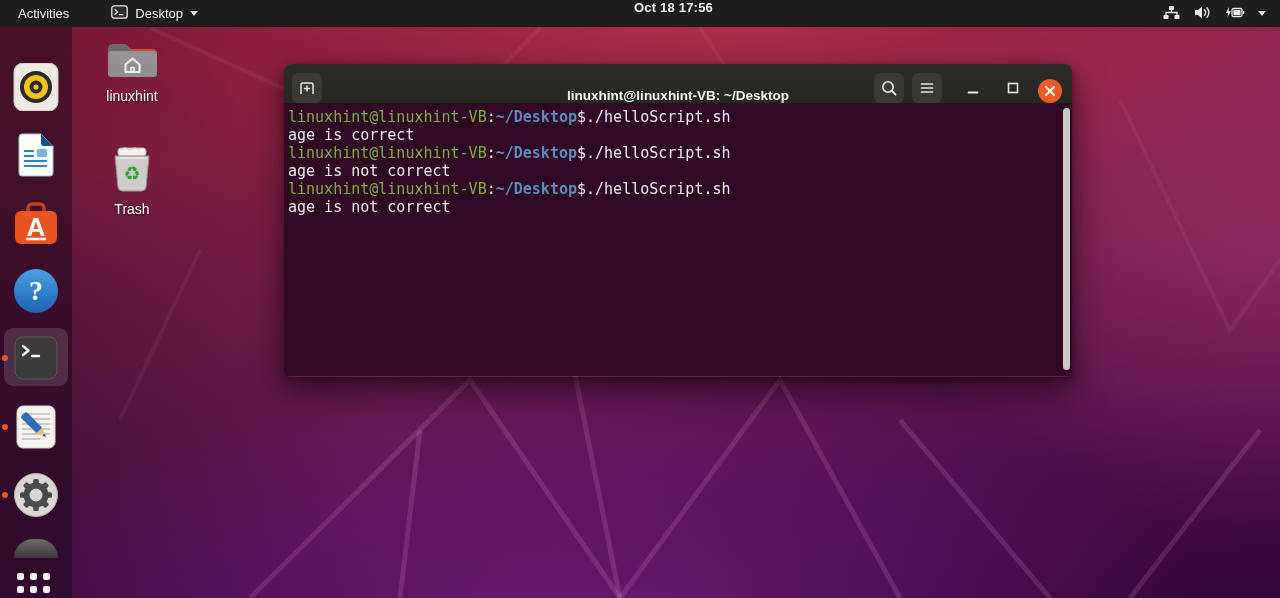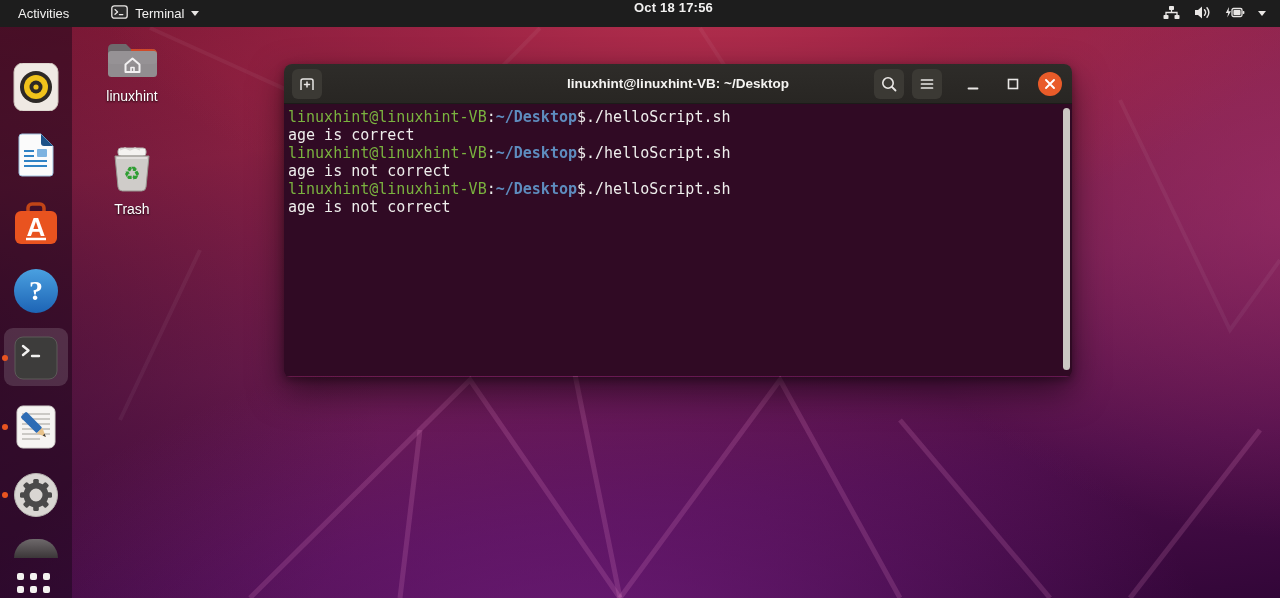--- a/index.html
+++ b/index.html
@@ -52,21 +52,21 @@
   
   .window {
     position:absolute; left:284px; top:64px; width:788px; height:313px;
     border-radius:8px 8px 6px 6px; overflow:hidden;
     box-shadow:0 14px 34px rgba(0,0,0,.5), 0 3px 9px rgba(0,0,0,.35);
     z-index:30;
   }
   .titlebar {
     height:40px; background:linear-gradient(var(--titlebar,#2e2c29), #282623);
     border-bottom:1px solid #1c1b19;
-    display:flex; align-items:center; padding:0 8px; position:relative;
+    display:flex; align-items:flex-end; padding:0 8px; position:relative;
   }
   .tb-btn {
     width:30px; height:30px; border-radius:6px; background:#3b3934;
     display:flex; align-items:center; justify-content:center; cursor:pointer; flex:0 0 auto;
   }
   .win-title {
     position:absolute; left:0; right:0; text-align:center;
     color:#f5f4f2; font-size:13.5px; font-weight:700; pointer-events:none;
   }
   .tb-spacer { flex:1; }
@@ -124,21 +124,21 @@
     <span>Activities</span>
   </div>
   <div class="tb-item" style="margin-left:26px;">
     <span>
       <svg width="17" height="14" viewBox="0 0 17 14">
         <rect x="0.8" y="0.8" width="15.4" height="12.4" rx="2.5" fill="rgba(255,255,255,0.07)" stroke="#e9e7e5" stroke-width="1.3"></rect>
         <path d="M4 4.6 L6.6 6.9 L4 9.2" fill="none" stroke="#e9e7e5" stroke-width="1.3" stroke-linecap="round" stroke-linejoin="round"></path>
         <path d="M8.4 9.6 h3.4" stroke="#e9e7e5" stroke-width="1.3" stroke-linecap="round"></path>
       </svg>
     </span>
-    <span>Terminal</span>
+    <span>Desktop</span>
     <span class="caret-down"></span>
   </div>
 
   <div class="tb-clock">Oct 18 17:56</div>
 
   <div class="tb-right">
     <span>
       <svg width="19" height="15" viewBox="0 0 19 15">
         <rect x="7" y="1" width="5" height="4" rx="0.8" fill="#e9e7e5"></rect>
         <rect x="1.5" y="10" width="5" height="4" rx="0.8" fill="#e9e7e5"></rect>

